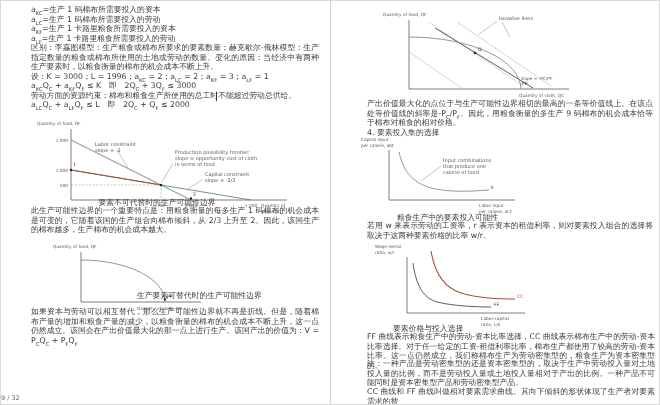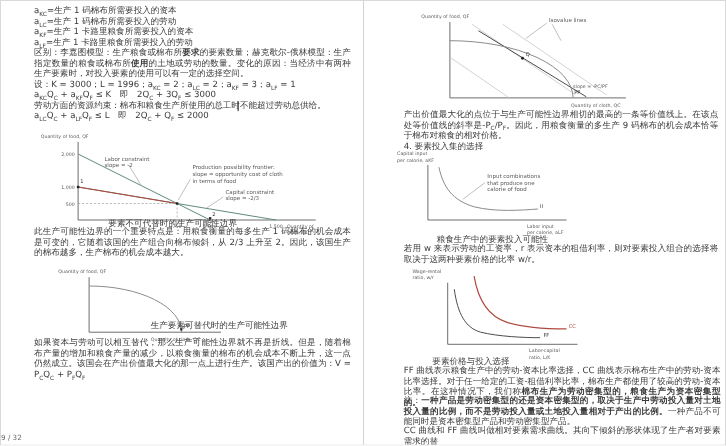--- a/index.html
+++ b/index.html
@@ -3,21 +3,21 @@
 <meta charset="utf-8">
 <style>
   html,body{margin:0;padding:0;background:#ffffff;}
   .viewer{position:relative;width:660px;height:405px;background:#fff;border:1px solid #d9d9d9;
     box-sizing:border-box;font-family:"DejaVu Sans",sans-serif;color:#3b3b3b;overflow:hidden;}
   .page{position:absolute;top:0;height:405px;width:329px;background:#fff;}
   .pleft{left:0;border-right:1px solid #d2d2d2;}
   .pright{left:330px;}
   .txt{position:absolute;font-size:7.8px;line-height:9.5px;text-align:justify;color:#3b3b3b;}
   .txt p{margin:0;}
-  .b{font-weight:bold;margin-top:40px;}
+  .b{font-weight:normal;margin-top:40px;}
   sub{font-size:0.68em;line-height:0;}
   .caption{position:absolute;font-size:7.8px;white-space:nowrap;color:#3b3b3b;}
   .center{text-align:center;white-space:normal;font-family:Liberation Serif, serif;}
   .heading{position:absolute;font-size:7.8px;color:#3b3b3b;white-space:nowrap;}
   .pagenum{position:absolute;bottom:4px;left:0;width:100%;font-size:6.5px;color:#666;}
   .fig{position:absolute;}
   .fig text{font-size:5px;fill:#5a5a5a;font-family:"DejaVu Sans",sans-serif;}
   .fig text.sm{font-size:4.3px;}
   .fig text.pt{font-size:4.6px;fill:#333;}
   .axis{stroke:#5a5a5a;stroke-width:0.8;fill:none;}
@@ -36,21 +36,21 @@
 
 <div class="viewer">
 
   <div class="page pleft">
 
     <div class="txt" style="left:30px;top:4px;width:288px">
       <p><span>a</span><sub>KC</sub><span>=生产 1 码棉布所需要投入的资本</span></p>
       <p><span>a</span><sub>LC</sub><span>=生产 1 码棉布所需要投入的劳动</span></p>
       <p><span>a</span><sub>KF</sub><span>=生产 1 卡路里粮食所需要投入的资本</span></p>
       <p><span>a</span><sub>LF</sub><span>=生产 1 卡路里粮食所需要投入的劳动</span></p>
-      <p><span>区别：李嘉图模型：生产粮食或棉布所</span><span class="b">要求</span><span>的要素数量；赫克歇尔-俄林模型：生产指定数量的粮食或棉布所</span><span class="b">使用</span><span>的土地或劳动的数量。变化的原因：当经济中有两种生产要素时，对投入要素的使用可以有一定的选择空间。</span></p>
+      <p><span>区别：李嘉图模型：生产粮食或棉布所</span><span class="b">要求</span><span>的要素数量；赫克歇尔-俄林模型：生产指定数量的粮食或棉布所</span><span class="b">使用</span><span>的土地或劳动的数量。变化的原因：当经济中有两种生产要素时，以粮食衡量的棉布的机会成本不断上升。</span></p>
       <p><span>设：K = 3000；L = 1996；a</span><sub>KC</sub><span> = 2；a</span><sub>LC</sub><span> = 2；a</span><sub>KF</sub><span> = 3；a</span><sub>LF</sub><span> = 1</span></p>
       <p><span>a</span><sub>KC</sub><span>Q</span><sub>C</sub><span> + a</span><sub>KF</sub><span>Q</span><sub>F</sub><span> ≤ K　即　2Q</span><sub>C</sub><span> + 3Q</span><sub>F</sub><span> ≤ 3000</span></p>
       <p>劳动方面的资源约束：棉布和粮食生产所使用的总工时不能超过劳动总供给。</p>
       <p><span>a</span><sub>LC</sub><span>Q</span><sub>C</sub><span> + a</span><sub>LF</sub><span>Q</span><sub>F</sub><span> ≤ L　即　2Q</span><sub>C</sub><span> + Q</span><sub>F</sub><span> ≤ 2000</span></p>
     </div>
 
     <div class="cursor" style="left:215px;top:91px"></div>
 
     <svg class="fig" style="left:28px;top:115px" width="290" height="100" viewBox="0 0 290 100">
       <text x="8" y="9" class="sm">Quantity of food, QF</text>
@@ -152,21 +152,21 @@
       <path class="cdark" d="M40,22 C43,44 50,57 64,61 C80,65 104,66 118,66"></path>
       <path class="cred" d="M58,10 C62,34 72,47 88,52 C104,57 128,58 142,58"></path>
       <text class="pt" x="121" y="65">FF</text>
       <text class="pt" x="144" y="57" fill="#b04a3e" style="fill:#b04a3e">CC</text>
       <text x="108" y="79" class="sm">Labor-capital</text>
       <text x="108" y="85" class="sm">ratio, L/K</text>
     </svg>
 
     <div class="caption" style="left:62px;top:322px">要素价格与投入选择</div>
 
-    <div class="txt" style="left:36px;top:331px;width:288px"><span>FF 曲线表示粮食生产中的劳动-资本比率选择，CC 曲线表示棉布生产中的劳动-资本比率选择。对于任一给定的工资-租借利率比率，棉布生产都使用了较高的劳动-资本比率。在这种情况下，我们称</span><span class="b">棉布生产为劳动密集型的，粮食生产为资本密集型的。</span></div>
+    <div class="txt" style="left:36px;top:331px;width:288px"><span>FF 曲线表示粮食生产中的劳动-资本比率选择，CC 曲线表示棉布生产中的劳动-资本比率选择。对于任一给定的工资-租借利率比率，棉布生产都使用了较高的劳动-资本比率。这一点仍然成立，我们称</span><span class="b">棉布生产为劳动密集型的，粮食生产为资本密集型的。</span></div>
 
     <div class="txt" style="left:36px;top:358px;width:288px"><span>注：</span><span class="b">一种产品是劳动密集型的还是资本密集型的，取决于生产中劳动投入量对土地投入量的比例，而不是劳动投入量或土地投入量相对于产出的比例。</span><span>一种产品不可能同时是资本密集型产品和劳动密集型产品。</span></div>
 
     <div class="txt" style="left:36px;top:386px;width:288px">CC 曲线和 FF 曲线叫做相对要素需求曲线。其向下倾斜的形状体现了生产者对要素需求的替</div>
 
   </div>
 
 </div>
 
 </body></html>

